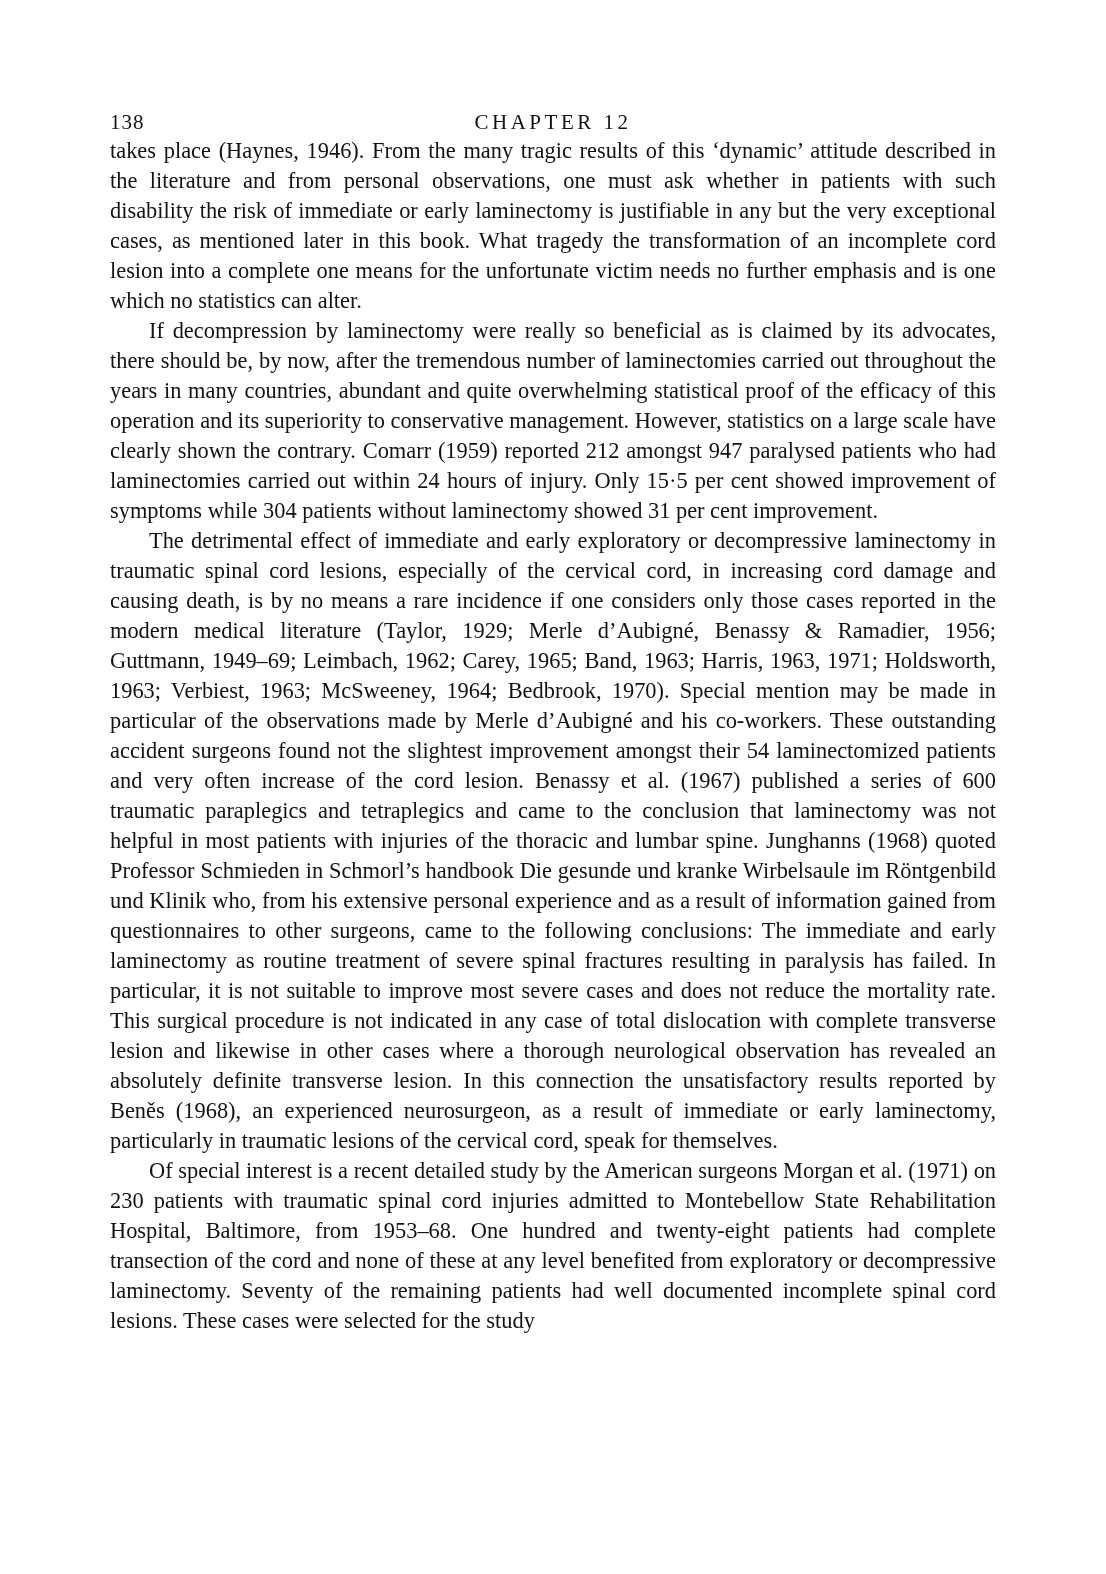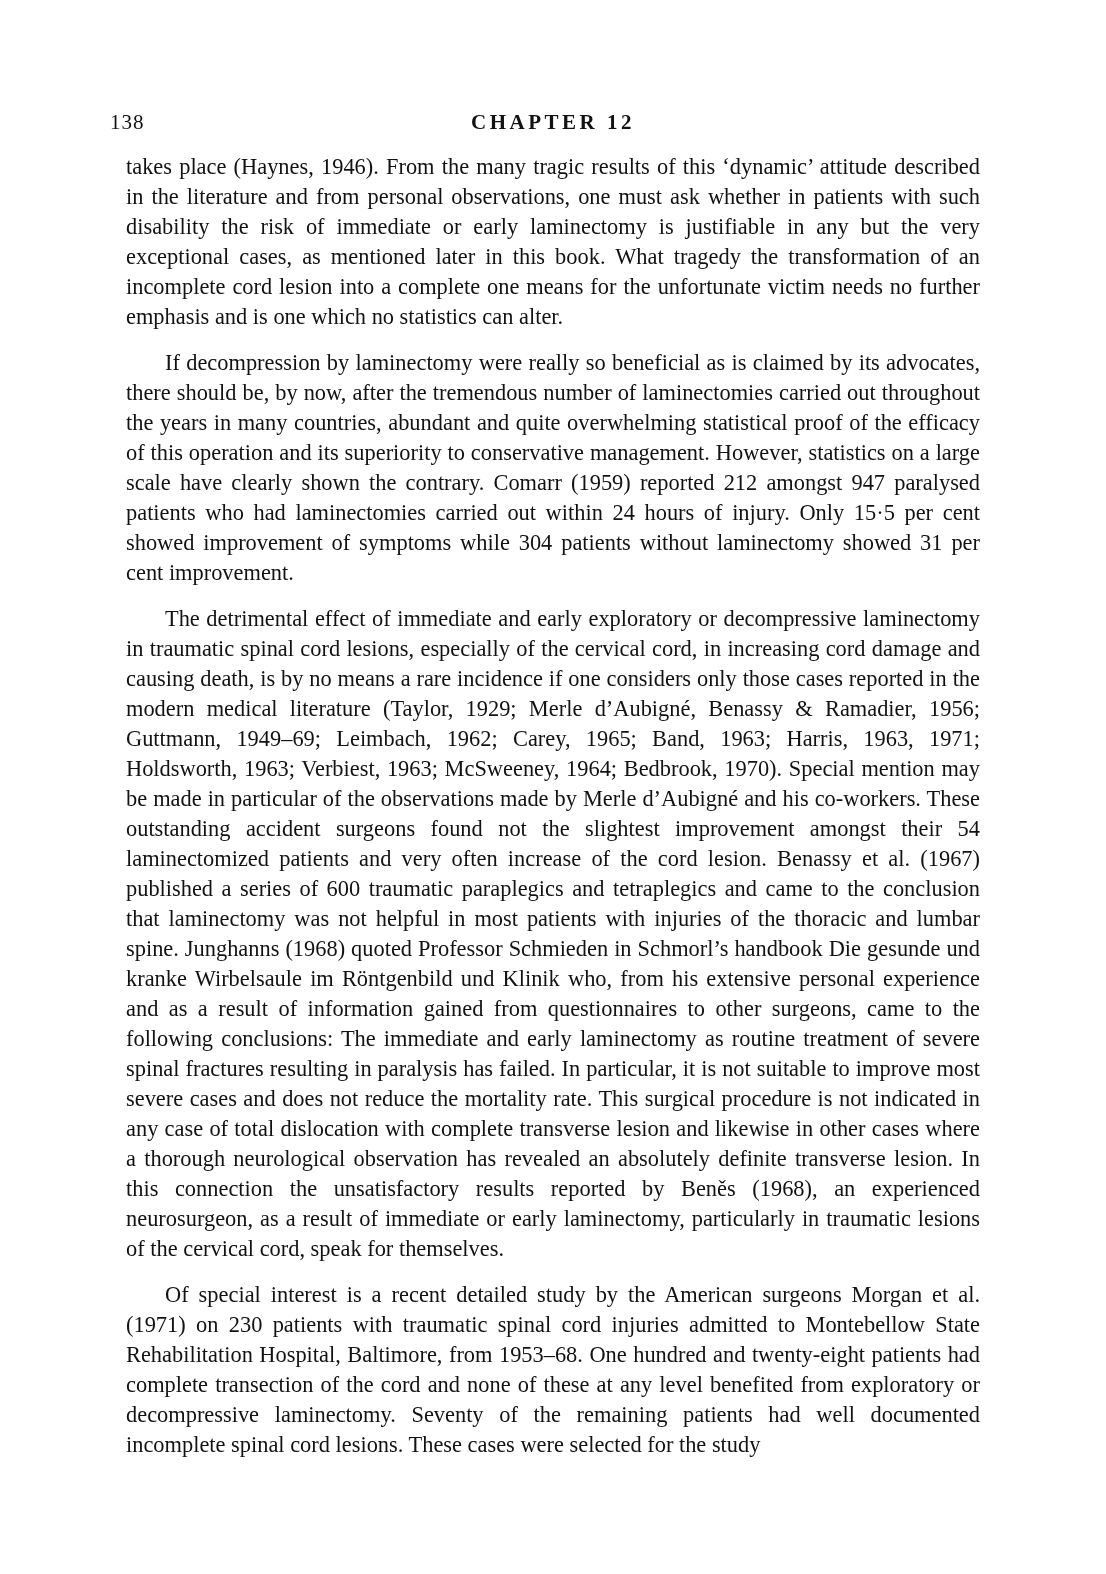--- a/index.html
+++ b/index.html
@@ -33,29 +33,28 @@
     letter-spacing: 1px;
   }
   .chapter-title {
     position: absolute;
     left: 0;
     right: 0;
     top: 0;
     text-align: center;
     font-size: 21px;
     letter-spacing: 3.5px;
-    font-weight: bold;
   }
   .page-body {
     font-size: 22.4px;
     line-height: 30px;
     text-align: justify;
   }
   .page-body p {
-    margin: 16px;
+    margin: 0;
     padding: 0;
     text-indent: 39px;
   }
   .page-body p.no-indent {
     text-indent: 0;
   }
   .it {
   }
 </style>
 </head>

